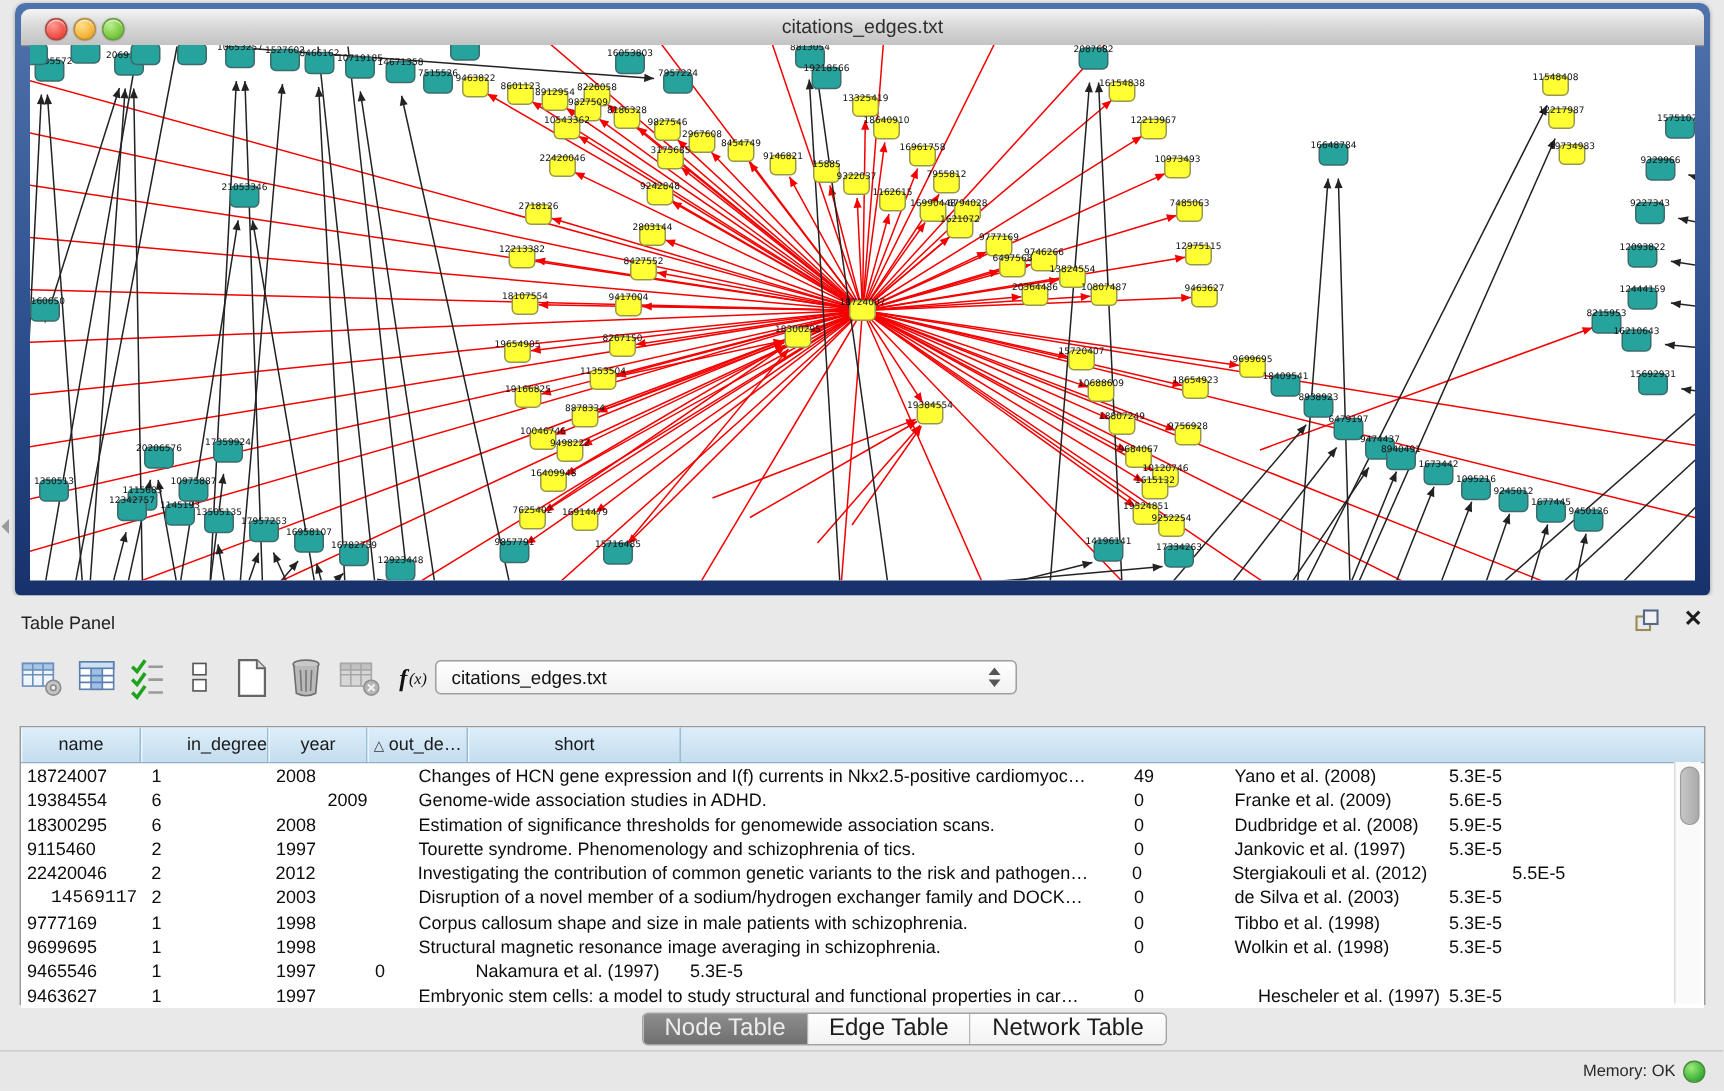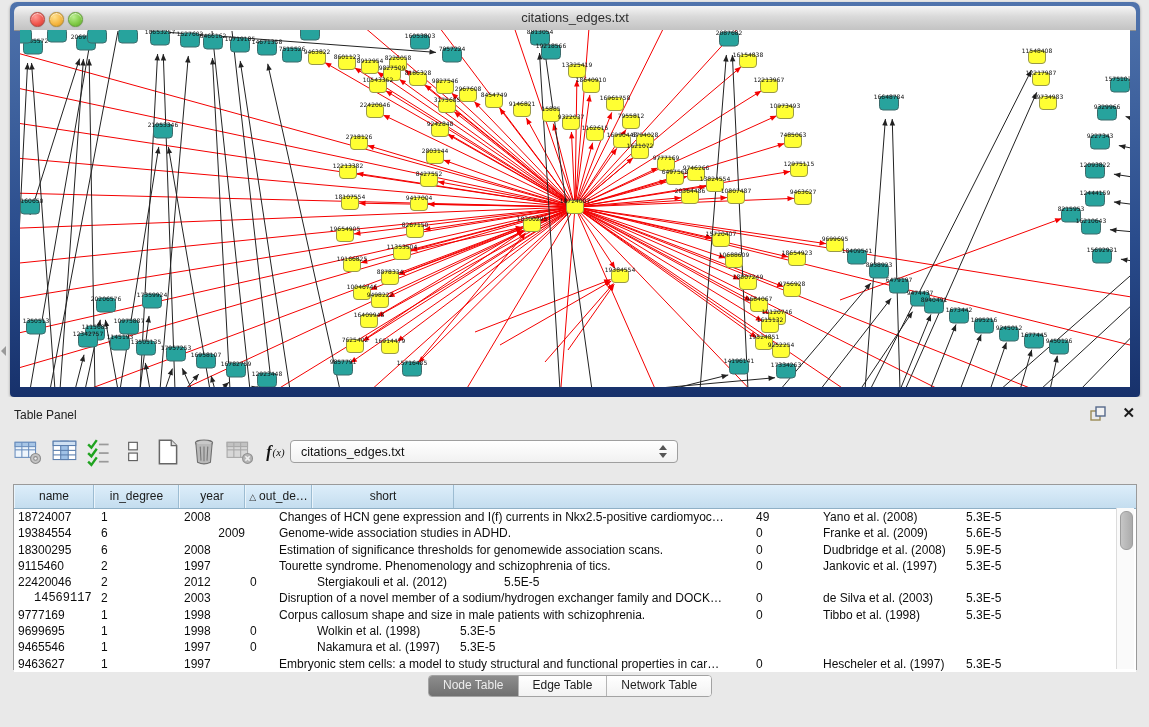--- a/index.html
+++ b/index.html
@@ -47,21 +47,21 @@
       font-size:12px;color:#1a1a1a;text-align:center;line-height:22px;overflow:hidden;white-space:nowrap;}
   .th .sort{font-size:9px;margin-right:3px;color:#333;}
   #tbody{position:relative;}
   .tr{display:flex;height:16.3px;background:#fff;}
   .td{box-sizing:border-box;font-size:12px;color:#0d0d0d;line-height:16px;overflow:hidden;white-space:nowrap;}
   #vscroll{position:absolute;right:2px;top:23px;width:17px;height:161px;background:#fafafa;border-left:1px solid #dcdcdc;}
   #vthumb{position:absolute;left:3px;top:3px;width:11px;height:37px;background:linear-gradient(90deg,#c6c6c6,#ababab);border-radius:6px;border:1px solid #9d9d9d;}
 
   
   #tabs{position:absolute;left:428px;top:278px;height:20px;display:flex;border:1px solid #a3a3a3;border-radius:4px;overflow:hidden;background:#fff;}
-  .tab{font-size:12px;line-height:19px;text-align:left;color:#1d1d1d;background:linear-gradient(#ffffff,#f2f2f2);border-right:1px solid #b5b5b5;padding:0 14px;}
+  .tab{font-size:16px;line-height:19px;text-align:left;color:#1d1d1d;background:linear-gradient(#ffffff,#f2f2f2);border-right:1px solid #b5b5b5;padding:0 14px;}
   .tab:last-child{border-right:none;}
   .tab.active{background:linear-gradient(#8d8d8d,#707070);color:#ededed;}
 
   
   #statusbar{position:absolute;left:0;top:303px;width:1149px;height:27px;background:#e7e7e7;border-top:1px solid #cccccc;}
   #status-text{position:absolute;right:32px;top:7px;font-size:11px;color:#2a2a2a;}
   #status-dot{position:absolute;right:12px;top:6px;width:13px;height:13px;border-radius:50%;
     background:radial-gradient(circle at 35% 30%,#9fe97a,#3fb43a 65%,#2b8f2a);border:1px solid #4a8a3c;}
 </style>
 </head>
@@ -689,21 +689,21 @@
       <div id="combo-arrows">
           <div class="up"></div>
           <div class="dn"></div>
         </div>
     </div>
   </div>
 
   <div id="table">
     <div id="thead">
         <div class="th" style="width: 80px;">name</div>
-        <div class="th" style="width: 85px;">in_degree</div>
+        <div class="th" style="width: 85px; text-align: right;">in_degree</div>
         <div class="th" style="width: 66px;">year</div>
         <div class="th" style="width: 67px;"><span class="sort">△</span>out_de…</div>
         <div class="th" style="width: 142px;">short</div>
         <div class="th" style="width: 134px; margin-top: 40px;">pagerank</div>
       </div>
     <div id="tbody">
         <div class="tr">
           <div class="td" style="width: 80px; padding-left: 4px;">18724007</div>
           <div class="td" style="width: 85px; padding-left: 7px;">1</div>
           <div class="td" style="width: 66px; padding-left: 5px;">2008</div>
@@ -736,20 +736,21 @@
           <div class="td" style="width: 66px; padding-left: 5px;">1997</div>
           <div class="td" style="width: 506px; padding-left: 34px;">Tourette syndrome. Phenomenology and schizophrenia of tics.</div>
           <div class="td" style="width: 67px; padding-left: 5px;">0</div>
           <div class="td" style="width: 142px; padding-left: 5px;">Jankovic et al. (1997)</div>
           <div class="td" style="width: 134px; padding-left: 6px;">5.3E-5</div>
         </div>
         <div class="tr">
           <div class="td" style="width: 80px; padding-left: 4px;">22420046</div>
           <div class="td" style="width: 85px; padding-left: 7px;">2</div>
           <div class="td" style="width: 66px; padding-left: 5px;">2012</div>
+          <div class="td" style="width: 506px; padding-left: 34px;">Investigating the contribution of common genetic variants to the risk and pathogen…</div>
           <div class="td" style="width: 67px; padding-left: 5px;">0</div>
           <div class="td" style="width: 142px; padding-left: 5px;">Stergiakouli et al. (2012)</div>
           <div class="td" style="width: 134px; padding-left: 6px; margin-left: 44px;">5.5E-5</div>
         </div>
         <div class="tr">
           <div class="td" style="width: 80px; padding-left: 20px; font-family: Liberation Mono, monospace;">14569117</div>
           <div class="td" style="width: 85px; padding-left: 7px;">2</div>
           <div class="td" style="width: 66px; padding-left: 5px;">2003</div>
           <div class="td" style="width: 506px; padding-left: 34px;">Disruption of a novel member of a sodium/hydrogen exchanger family and DOCK…</div>
           <div class="td" style="width: 67px; padding-left: 5px;">0</div>
@@ -762,46 +763,51 @@
           <div class="td" style="width: 66px; padding-left: 5px;">1998</div>
           <div class="td" style="width: 506px; padding-left: 34px;">Corpus callosum shape and size in male patients with schizophrenia.</div>
           <div class="td" style="width: 67px; padding-left: 5px;">0</div>
           <div class="td" style="width: 142px; padding-left: 5px;">Tibbo et al. (1998)</div>
           <div class="td" style="width: 134px; padding-left: 6px;">5.3E-5</div>
         </div>
         <div class="tr">
           <div class="td" style="width: 80px; padding-left: 4px;">9699695</div>
           <div class="td" style="width: 85px; padding-left: 7px;">1</div>
           <div class="td" style="width: 66px; padding-left: 5px;">1998</div>
+          <div class="td" style="width: 506px; padding-left: 34px;">Structural magnetic resonance image averaging in schizophrenia.</div>
           <div class="td" style="width: 67px; padding-left: 5px;">0</div>
           <div class="td" style="width: 142px; padding-left: 5px;">Wolkin et al. (1998)</div>
           <div class="td" style="width: 134px; padding-left: 6px;">5.3E-5</div>
         </div>
         <div class="tr">
           <div class="td" style="width: 80px; padding-left: 4px;">9465546</div>
           <div class="td" style="width: 85px; padding-left: 7px;">1</div>
           <div class="td" style="width: 66px; padding-left: 5px;">1997</div>
           <div class="td" style="width: 67px; padding-left: 5px;">0</div>
           <div class="td" style="width: 142px; padding-left: 5px;">Nakamura et al. (1997)</div>
           <div class="td" style="width: 134px; padding-left: 6px;">5.3E-5</div>
         </div>
         <div class="tr">
           <div class="td" style="width: 80px; padding-left: 4px;">9463627</div>
           <div class="td" style="width: 85px; padding-left: 7px;">1</div>
           <div class="td" style="width: 66px; padding-left: 5px;">1997</div>
           <div class="td" style="width: 506px; padding-left: 34px;">Embryonic stem cells: a model to study structural and functional properties in car…</div>
           <div class="td" style="width: 67px; padding-left: 5px;">0</div>
-          <div class="td" style="width: 142px; padding-left: 5px;">Hescheler et al. (1997)</div>
+          <div class="td" style="width: 142px; padding-left: 5px; text-align: right;">Hescheler et al. (1997)</div>
           <div class="td" style="width: 134px; padding-left: 6px;">5.3E-5</div>
         </div>
       </div>
     <div id="vscroll">
       <div id="vthumb"></div>
     </div>
   </div>
 
   <div id="tabs">
       <div class="tab active">Node Table</div>
       <div class="tab">Edge Table</div>
       <div class="tab">Network Table</div>
     </div>
 
+  <div id="statusbar">
+    <span id="status-text">Memory: OK</span>
+    <span id="status-dot"></span>
+  </div>
 </div>
 
 </body></html>

